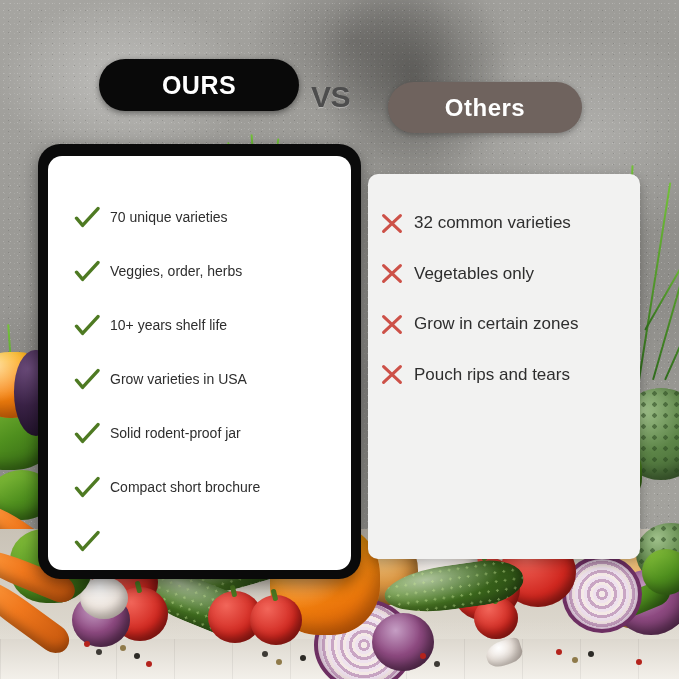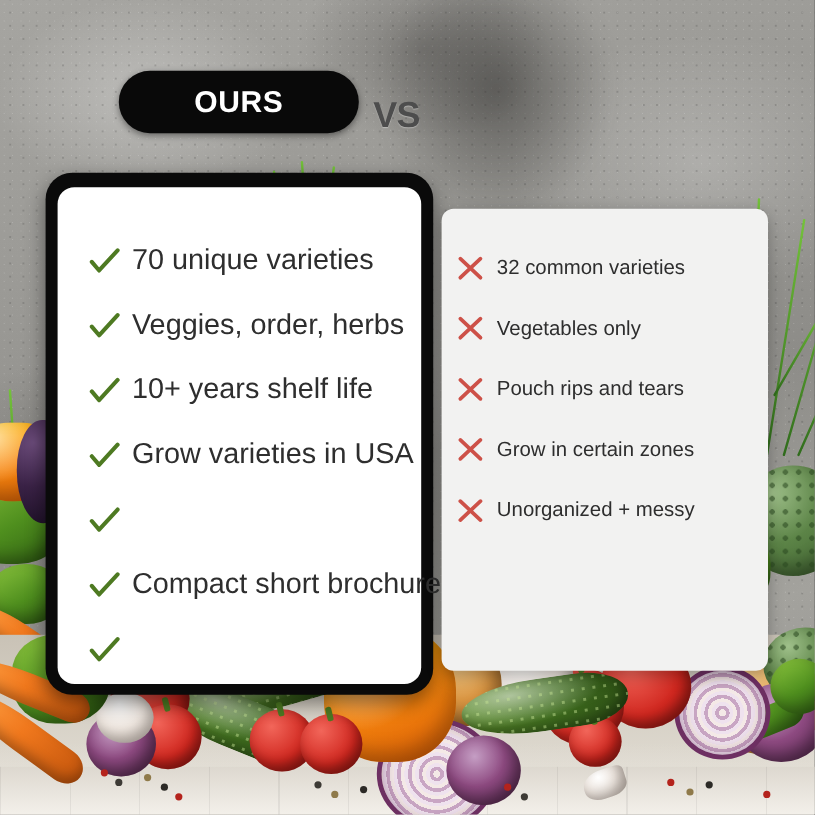--- a/index.html
+++ b/index.html
@@ -203,21 +203,21 @@
     gap: 10px;
   }
   .row-label {
     color: #2e2e2e;
     white-space: nowrap;
   }
 
   
   #list-ours { padding: 34px 0 0 26px; }
   #list-ours .row { height: 54px; }
-  #list-ours .row-label { font-size: 24px; }
+  #list-ours .row-label { font-size: 14px; }
   .chk { width: 26px; height: 22px; flex: 0 0 26px; }
 
   
   #list-others { padding: 24px 0 0 12px; }
   #list-others .row { height: 50.5px; text-align: right; }
   #list-others .row-label { font-size: 17px; }
   .xmk { width: 24px; height: 21px; flex: 0 0 24px; }
 </style>
 </head>
 <body>
@@ -328,20 +328,23 @@
     <div class="peppercorn" style="left:588px; top:122px; background:#2c2a26;"></div>
     <div class="peppercorn" style="left:636px; top:130px; background:#b4231c;"></div>
   </div>
 
   <div class="pill" id="pill-ours">
     <span>OURS</span>
   </div>
 
   <div id="vs-label">VS</div>
 
+  <div class="pill" id="pill-others">
+    <span>Others</span>
+  </div>
 
   <div id="card-ours-frame"></div>
   <div id="card-ours">
     <div class="list" id="list-ours">
 
       <div class="row">
         <span class="chk">
           <svg viewBox="0 0 26 22" width="26" height="22" aria-hidden="true">
             <path d="M2.5 12.2 L8.6 19.4 L24 2.6" fill="none" stroke="#4e7a22" stroke-width="3.4" stroke-linecap="round" stroke-linejoin="round"></path>
           </svg>
@@ -375,20 +378,21 @@
         </span>
         <span class="row-label">Grow varieties in USA</span>
       </div>
 
       <div class="row">
         <span class="chk">
           <svg viewBox="0 0 26 22" width="26" height="22" aria-hidden="true">
             <path d="M2.5 12.2 L8.6 19.4 L24 2.6" fill="none" stroke="#4e7a22" stroke-width="3.4" stroke-linecap="round" stroke-linejoin="round"></path>
           </svg>
         </span>
+        <span class="row-label">Solid rodent-proof jar</span>
       </div>
 
       <div class="row">
         <span class="chk">
           <svg viewBox="0 0 26 22" width="26" height="22" aria-hidden="true">
             <path d="M2.5 12.2 L8.6 19.4 L24 2.6" fill="none" stroke="#4e7a22" stroke-width="3.4" stroke-linecap="round" stroke-linejoin="round"></path>
           </svg>
         </span>
         <span class="row-label">Compact short brochure</span>
       </div>
@@ -425,38 +429,30 @@
         <span class="row-label">Vegetables only</span>
       </div>
 
 
       <div class="row">
         <span class="xmk">
           <svg viewBox="0 0 24 21" width="24" height="21" aria-hidden="true">
             <path d="M3.6 2.6 L20.4 18.4 M20.4 2.6 L3.6 18.4" fill="none" stroke="#cd5148" stroke-width="3.1" stroke-linecap="round"></path>
           </svg>
         </span>
-        <span class="row-label">Pouch rips and tears</span>
+        <span class="row-label">Grow in certain zones</span>
       </div>
 
       <div class="row">
         <span class="xmk">
           <svg viewBox="0 0 24 21" width="24" height="21" aria-hidden="true">
             <path d="M3.6 2.6 L20.4 18.4 M20.4 2.6 L3.6 18.4" fill="none" stroke="#cd5148" stroke-width="3.1" stroke-linecap="round"></path>
           </svg>
         </span>
-        <span class="row-label">Grow in certain zones</span>
-      </div>
-
-
-      <div class="row">
-        <span class="xmk">
-          <svg viewBox="0 0 24 21" width="24" height="21" aria-hidden="true">
-            <path d="M3.6 2.6 L20.4 18.4 M20.4 2.6 L3.6 18.4" fill="none" stroke="#cd5148" stroke-width="3.1" stroke-linecap="round"></path>
-          </svg>
-        </span>
-        <span class="row-label">Unorganized + messy</span>
-      </div>
+        <span class="row-label">Pouch rips and tears</span>
+      </div>
+
+
 
     </div>
   </div>
 
 </div>
 
 </body></html>

